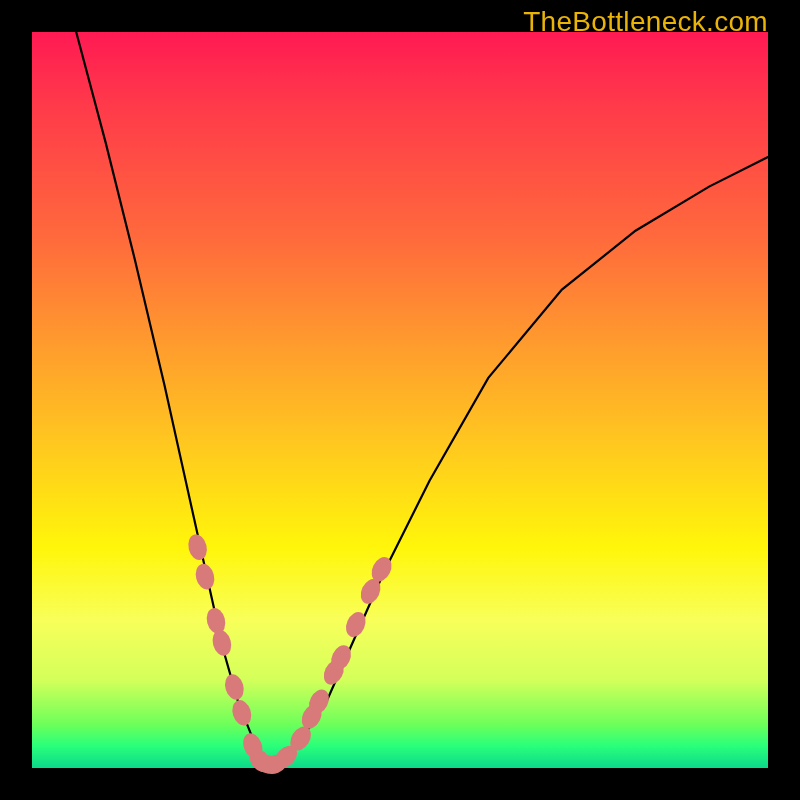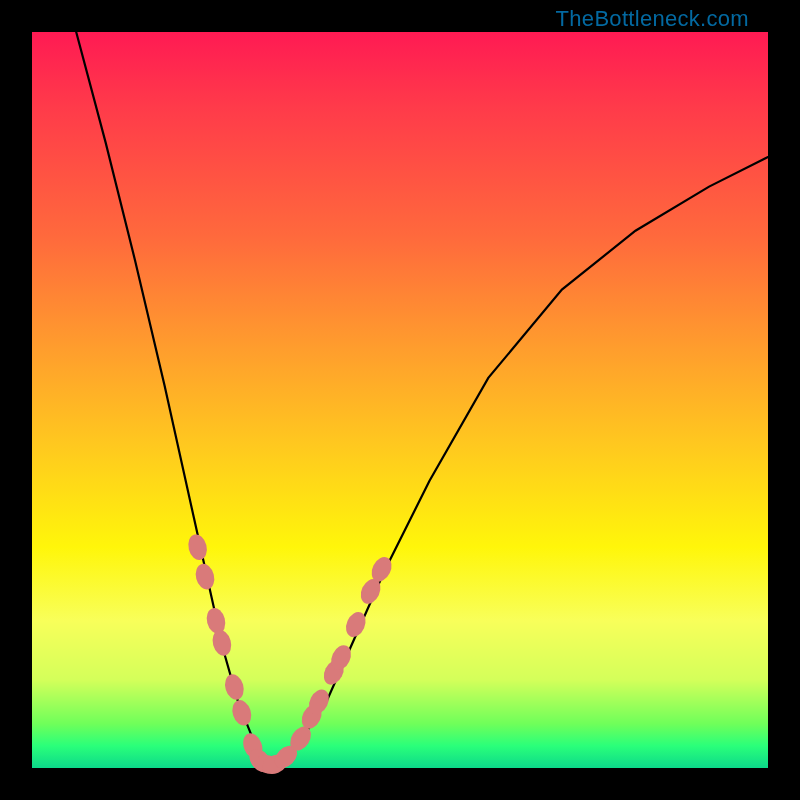--- a/index.html
+++ b/index.html
@@ -36,23 +36,23 @@
       #f8ff5a 80%,
       #d4ff5a 88%,
       #6fff5a 94%,
       #2aff7a 97%,
       #0cd98a 100%
     );
   }
   .watermark {
     position: absolute;
     top: 6px;
-    right: 51px;
-    color: #0369a1;
-    font-size: 22px;
+    right: 32px;
+    color: #eab308;
+    font-size: 28px;
     font-weight: 500;
     letter-spacing: 0.3px;
     user-select: none;
   }
   svg.curve {
     position: absolute;
     top: 0;
     left: 0;
     width: 736px;
     height: 736px;

